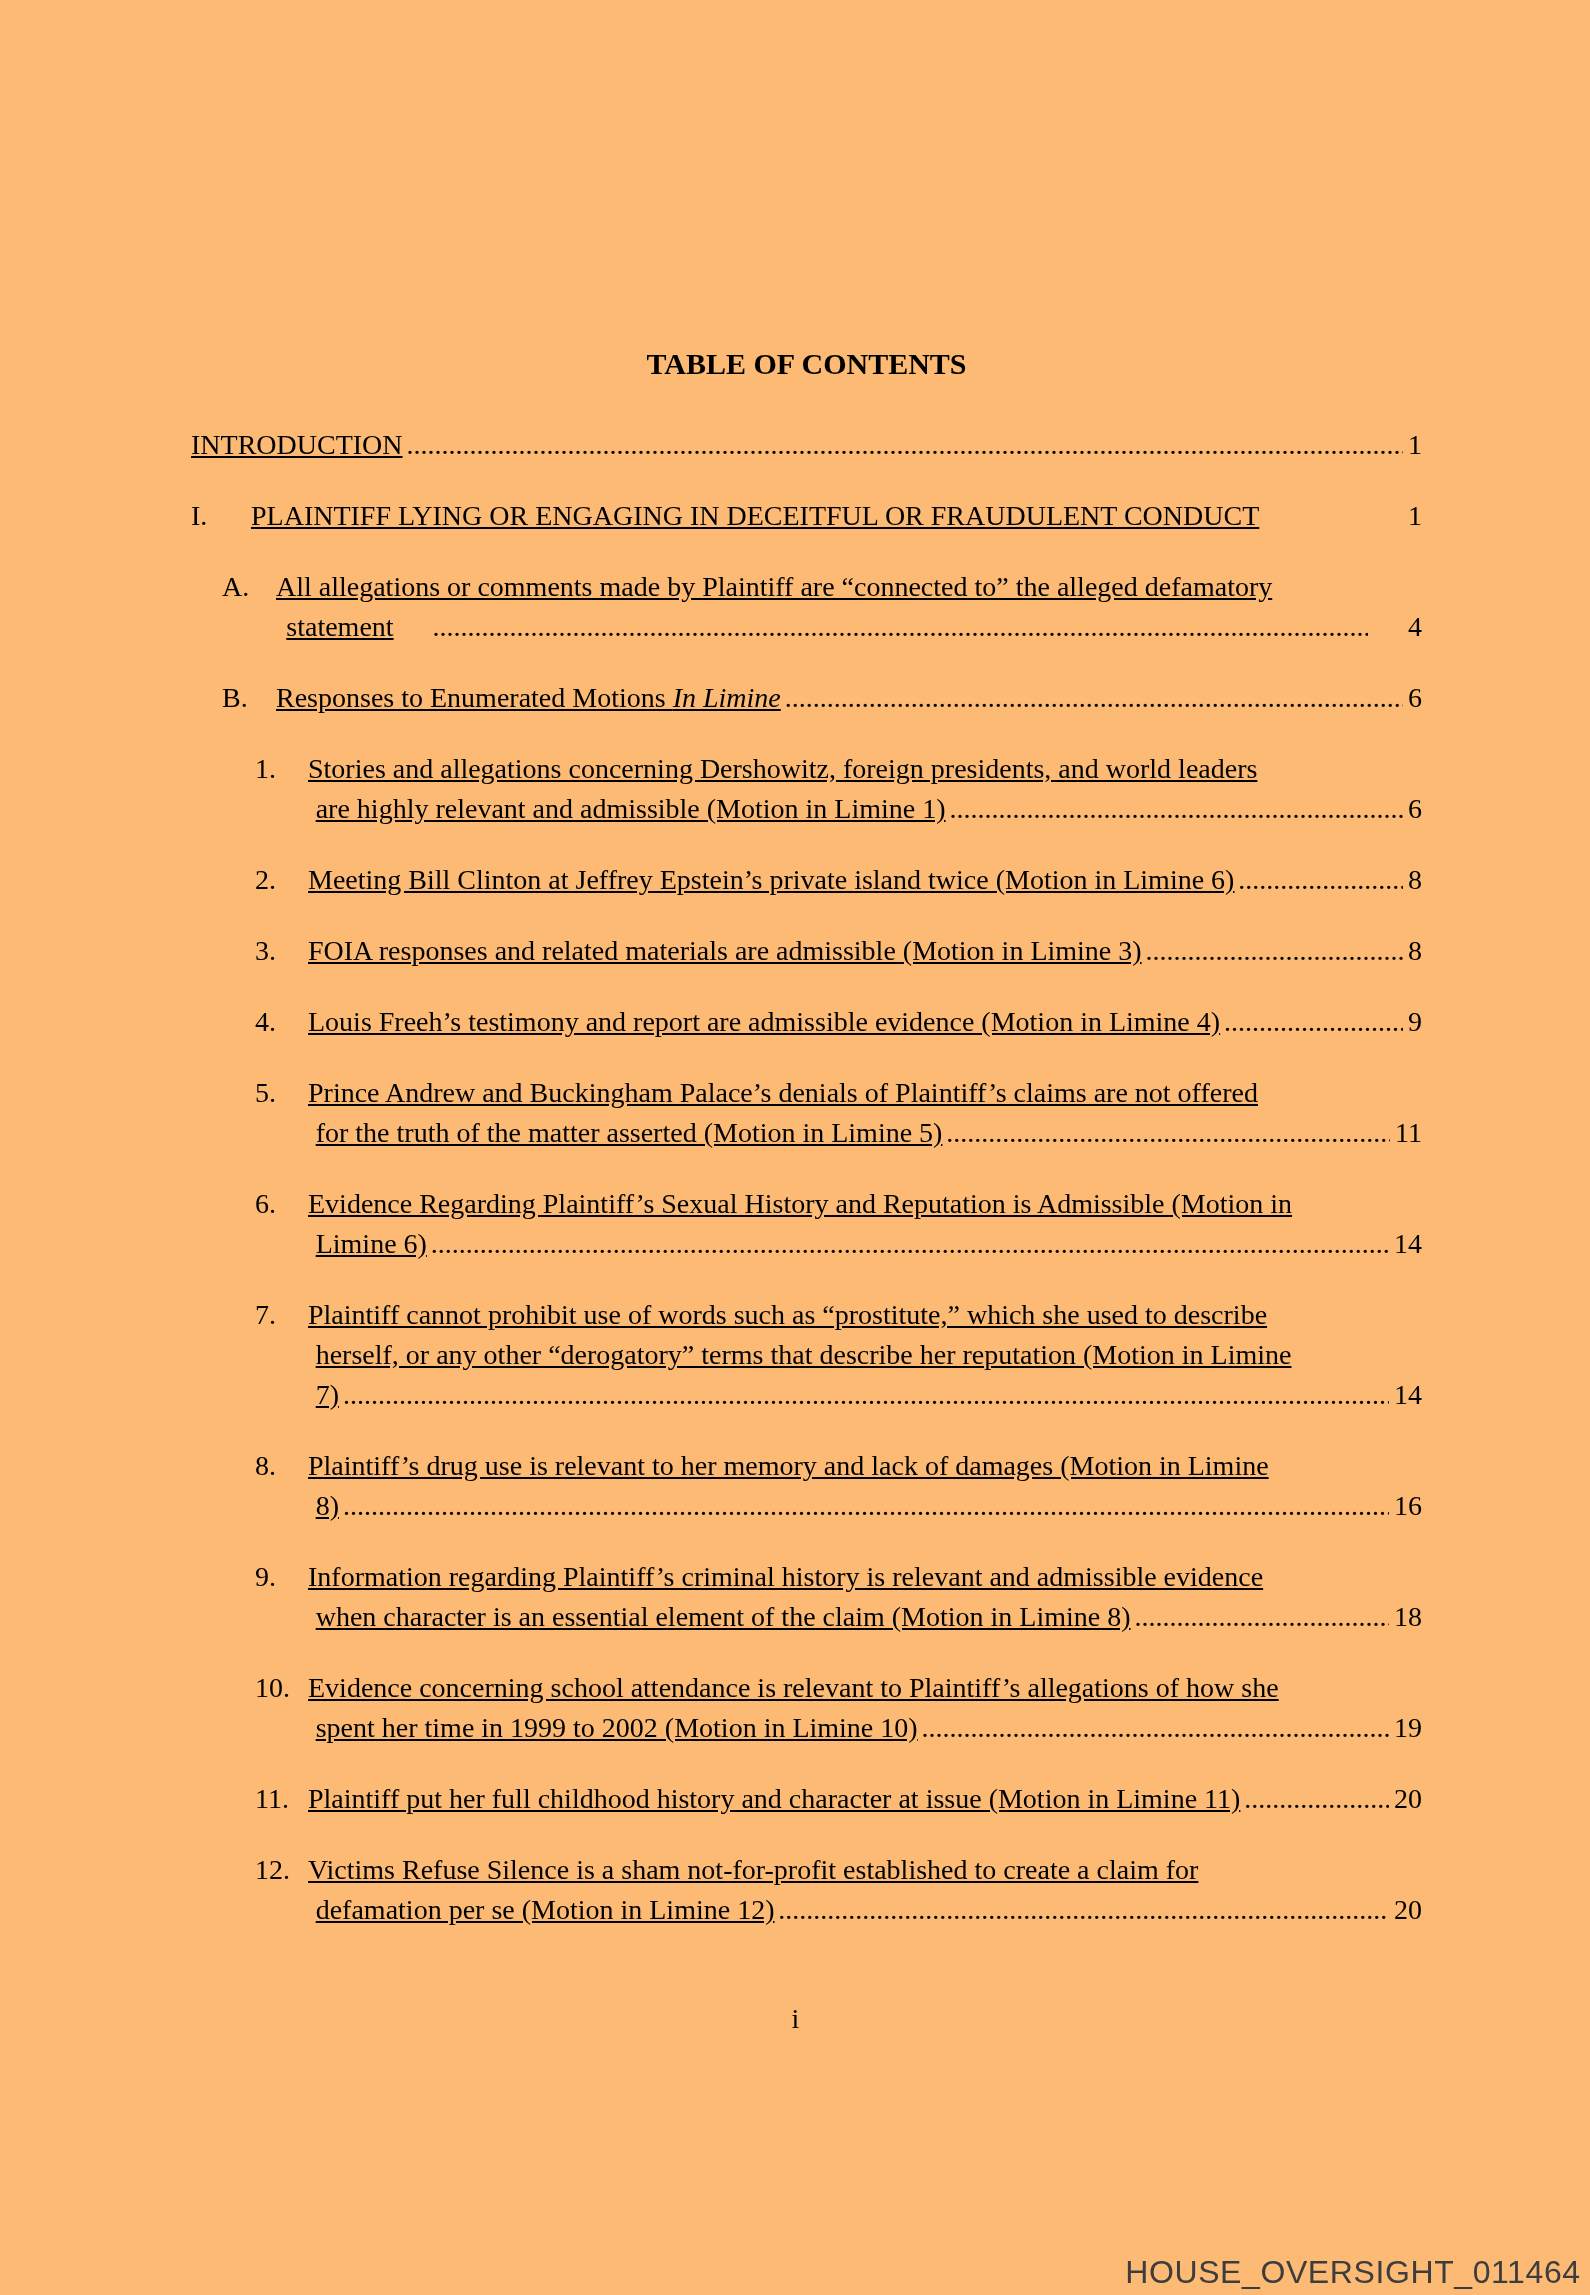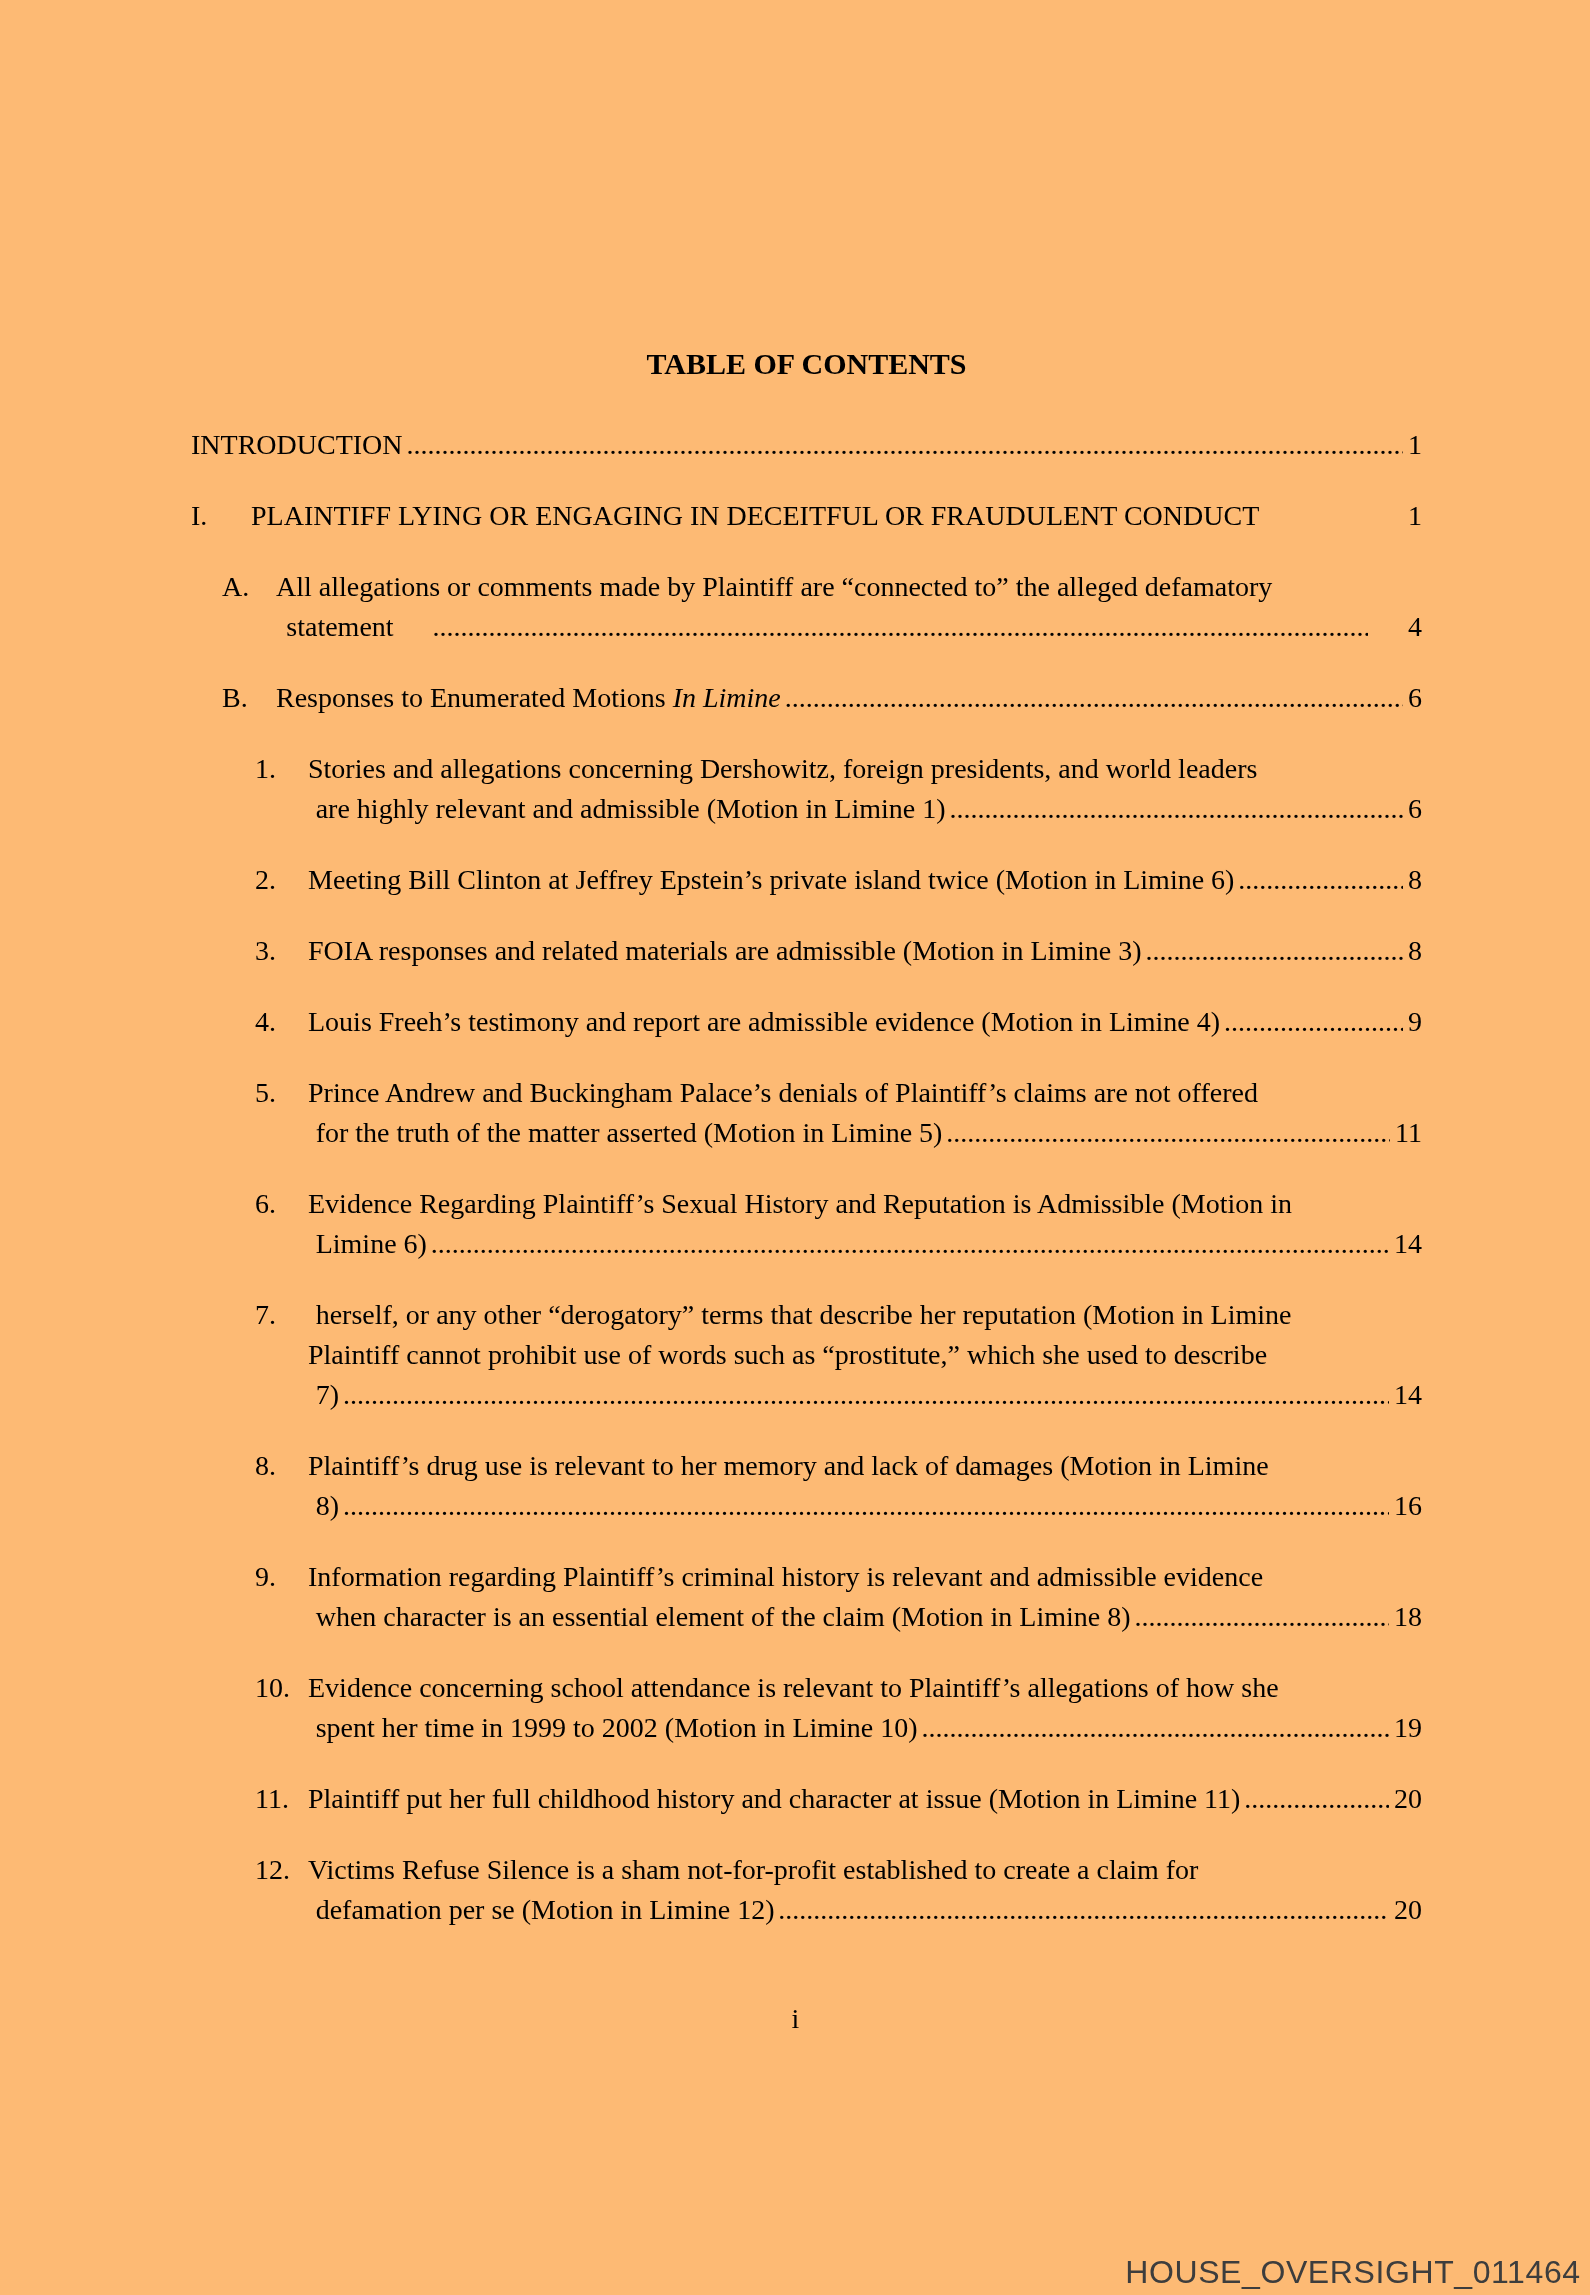--- a/index.html
+++ b/index.html
@@ -45,21 +45,21 @@
   .lv-letter > .marker { left: 31px; }
   .lv-number > .marker { left: 64px; }
   .lv-letter .cont { padding-left: 10.3px; gap: 35px; }
   .lv-number .cont { padding-left: 7.7px; }
   .line { white-space: nowrap; }
   .lastline {
     display: flex;
     align-items: baseline;
     white-space: nowrap;
   }
-  .ltext { white-space: nowrap; }
+  .ltext { white-space: nowrap; text-decoration: underline; }
   .leader {
     flex: 1 1 auto;
     min-width: 0;
     overflow: hidden;
     white-space: nowrap;
     margin: 0 5.1px 0 3.9px;
   }
   .leader::after {
     content: "................................................................................................................................................................................................................................................................................................................................................................................";
   }
@@ -169,22 +169,22 @@
           <span class="marker">6.</span>
           <div class="line"><span class="ltext">Evidence Regarding Plaintiff’s Sexual History and Reputation is Admissible (Motion in</span></div>
           <div class="line lastline cont">
             <span class="ltext">Limine 6)</span>
             <span class="leader"></span>
             <span class="pagenum">14</span>
           </div>
         </div>
         <div class="entry lv-number">
           <span class="marker">7.</span>
+          <div class="line"><span class="ltext">Plaintiff cannot prohibit use of words such as “prostitute,” which she used to describe</span></div>
           <div class="line cont"><span class="ltext">herself, or any other “derogatory” terms that describe her reputation (Motion in Limine</span></div>
-          <div class="line"><span class="ltext">Plaintiff cannot prohibit use of words such as “prostitute,” which she used to describe</span></div>
           <div class="line lastline cont">
             <span class="ltext">7)</span>
             <span class="leader"></span>
             <span class="pagenum">14</span>
           </div>
         </div>
         <div class="entry lv-number">
           <span class="marker">8.</span>
           <div class="line"><span class="ltext">Plaintiff’s drug use is relevant to her memory and lack of damages (Motion in Limine</span></div>
           <div class="line lastline cont">

